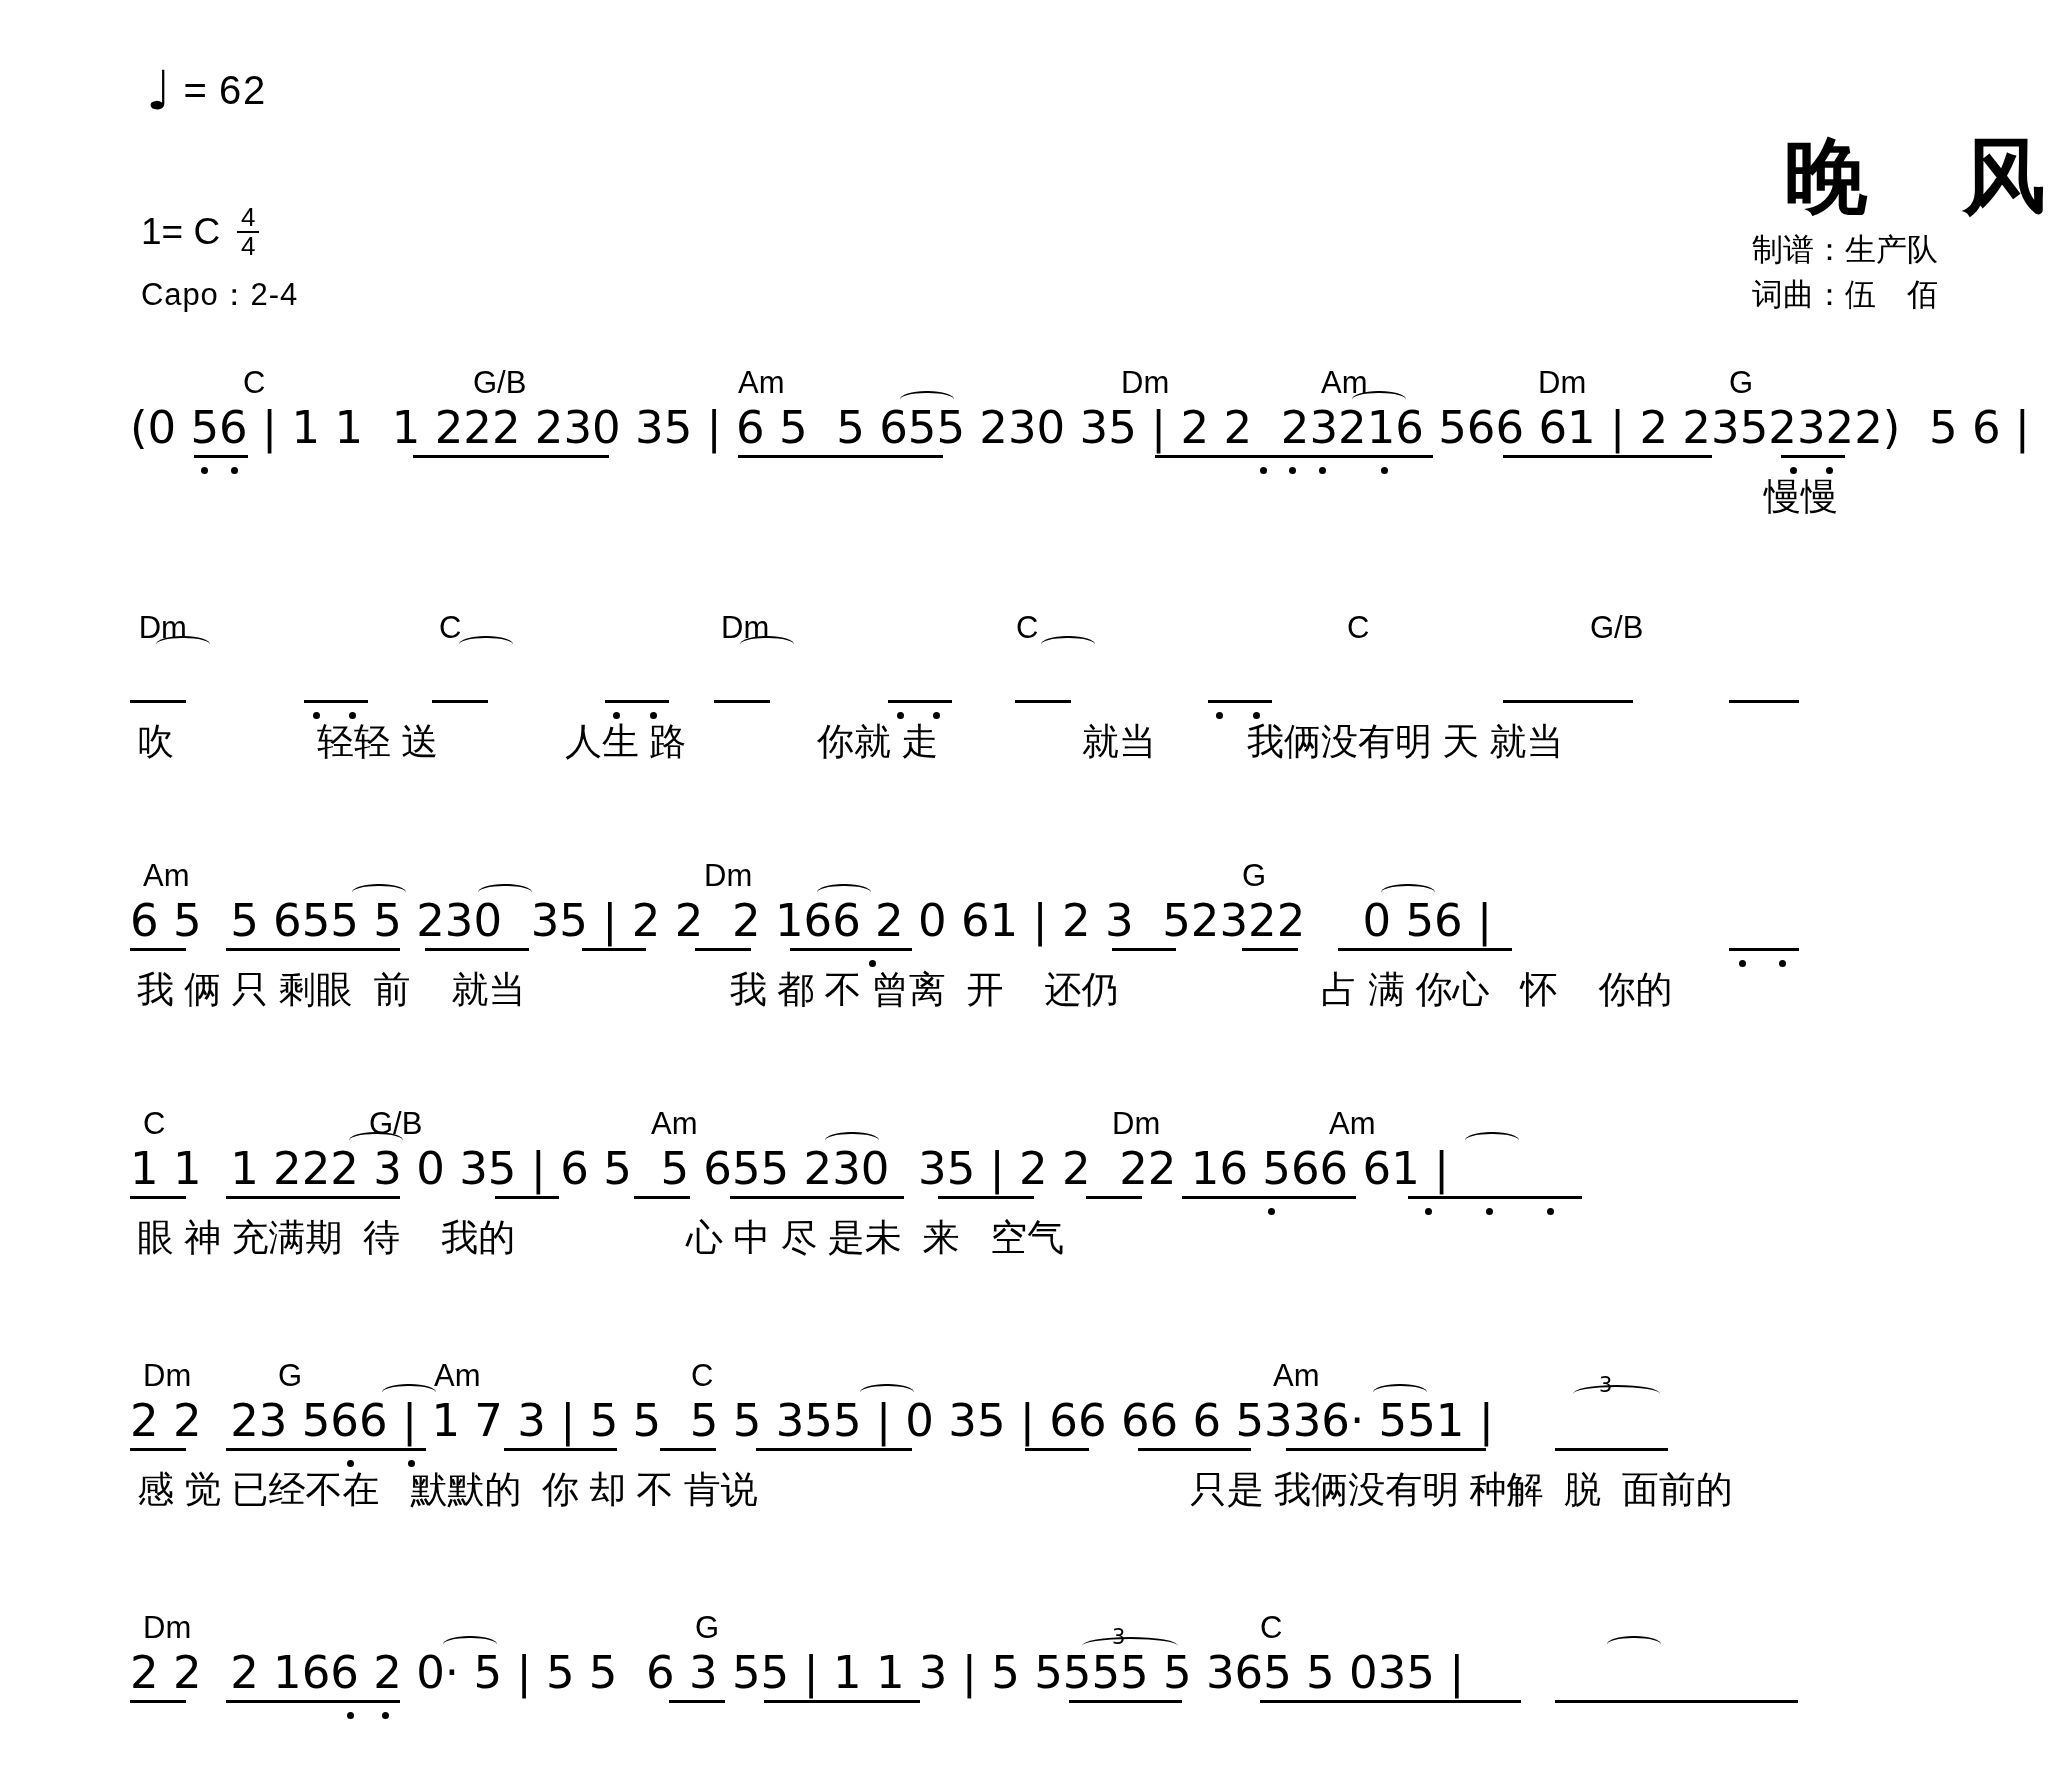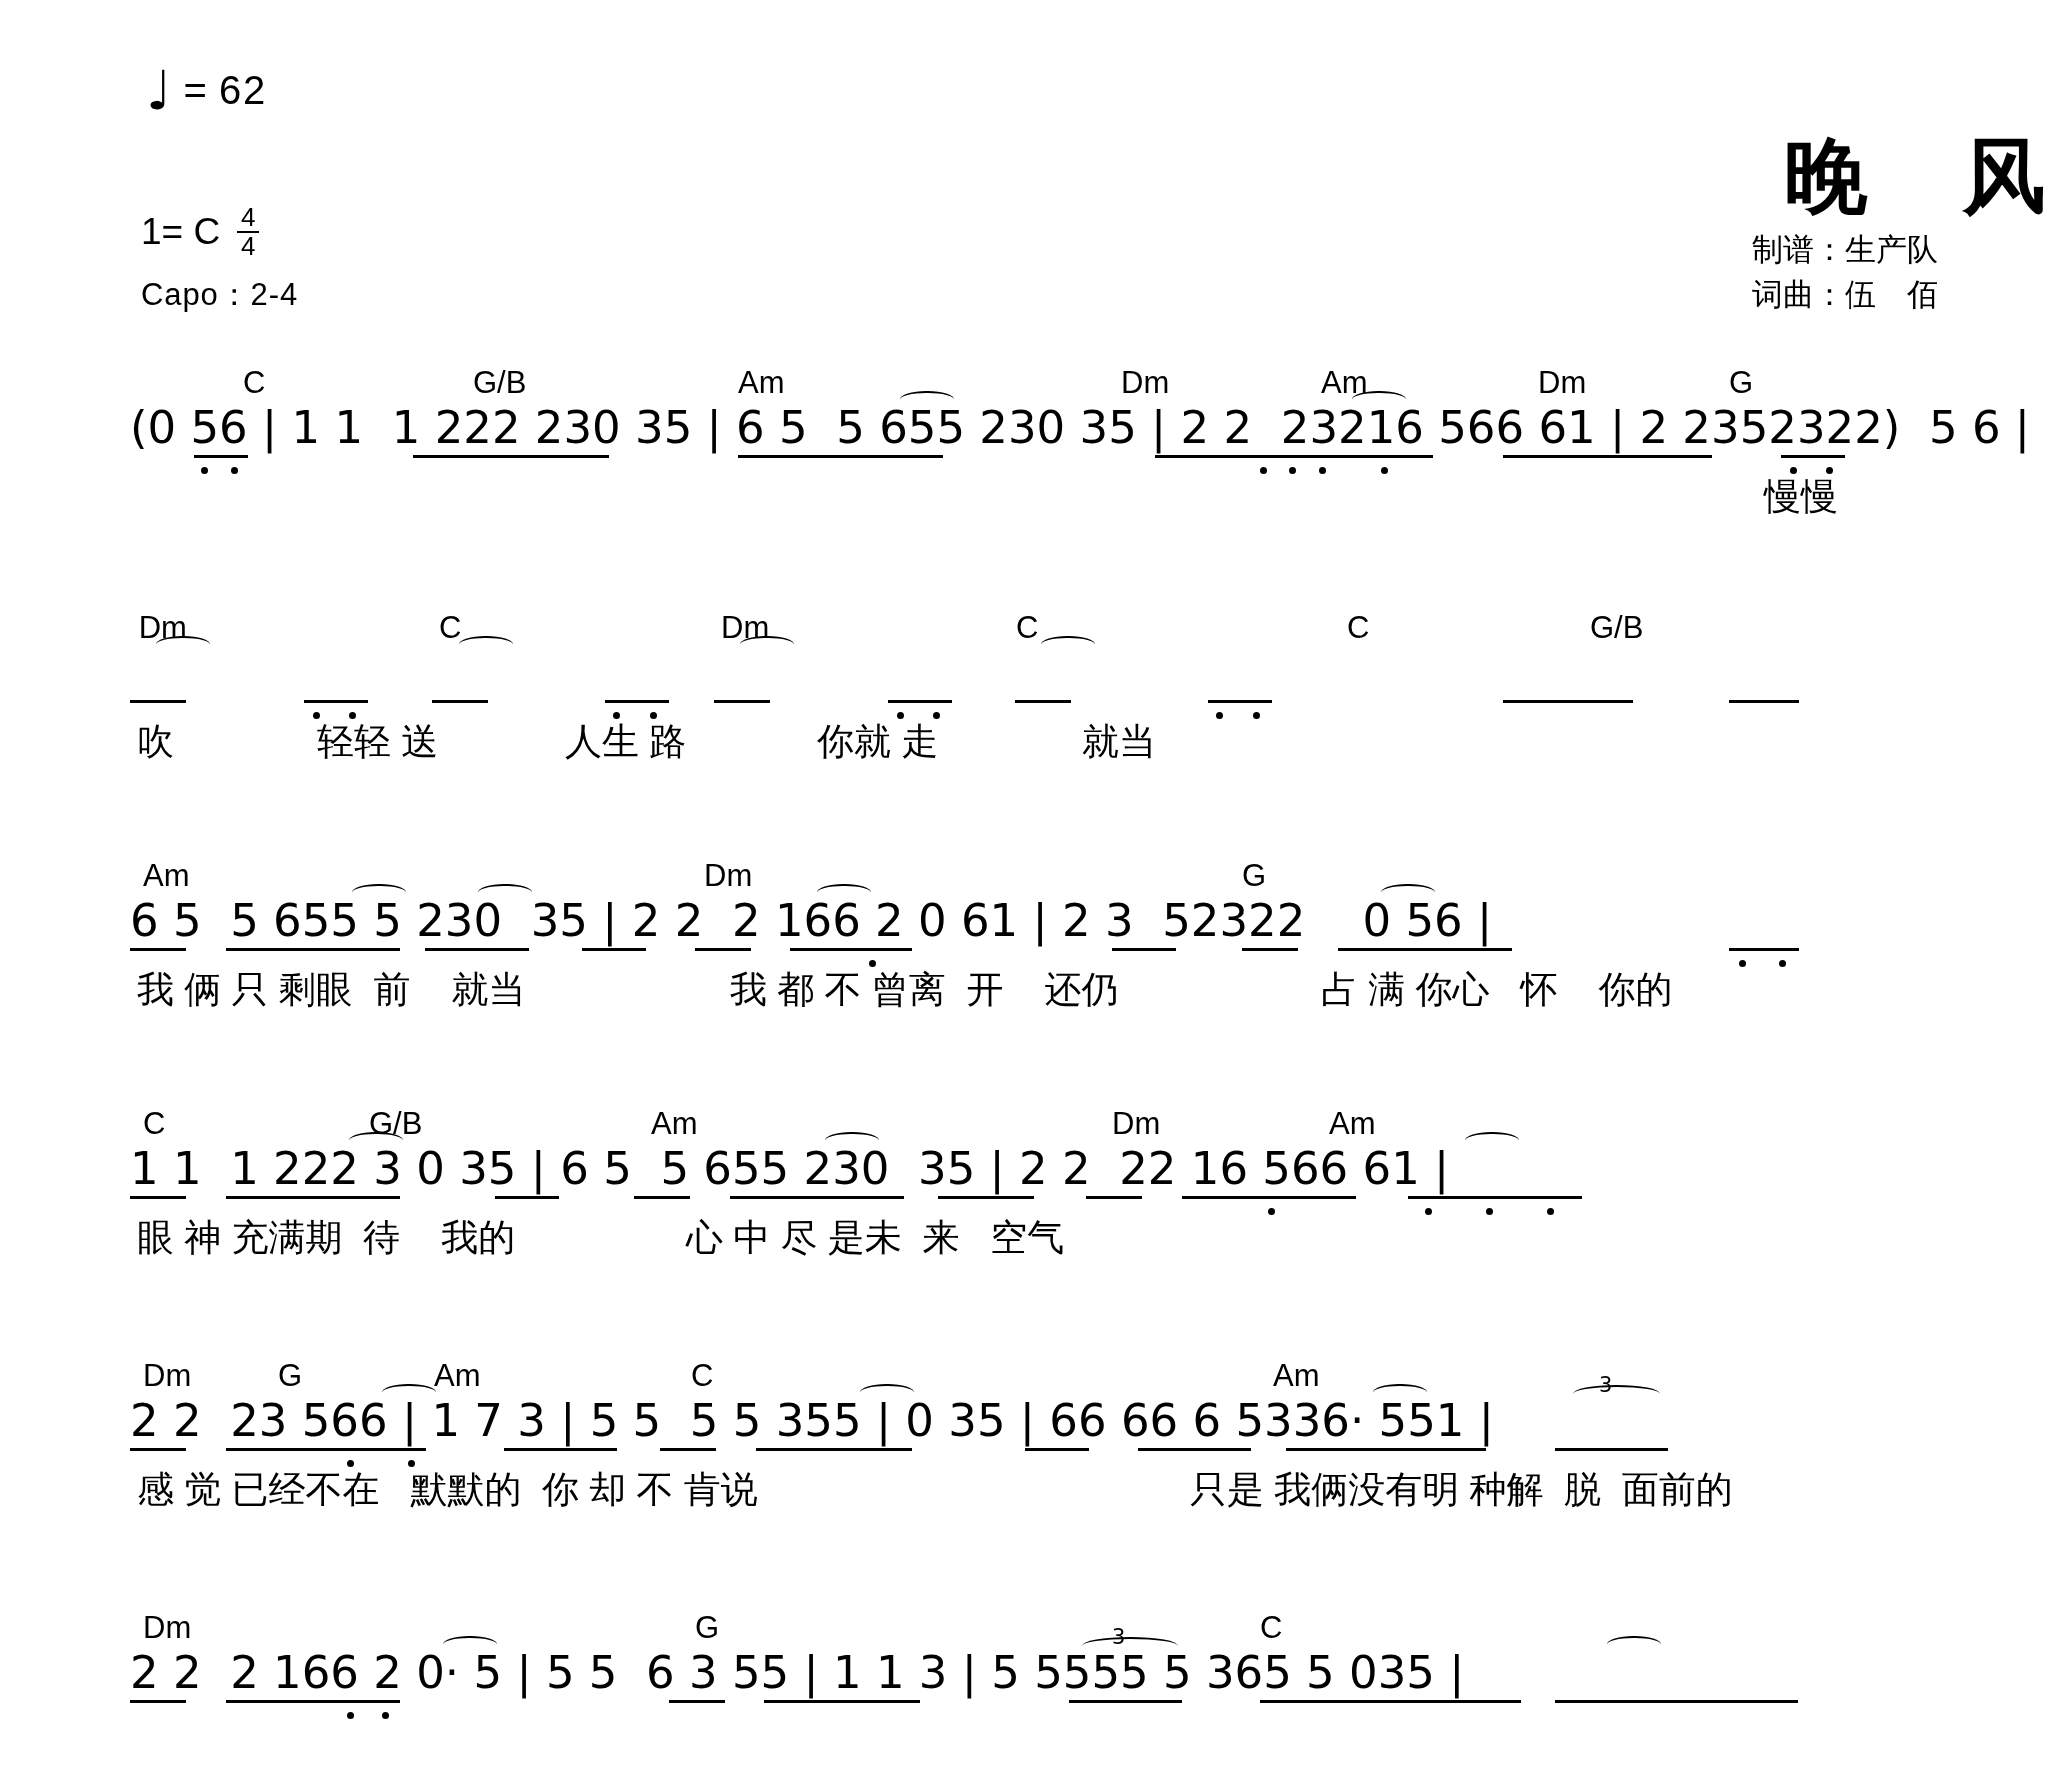--- a/index.html
+++ b/index.html
@@ -243,20 +243,21 @@
       <span class="tie" style="left:329px; top:-10.4px; width:54px;"></span>
       <span class="tie" style="left:610px; top:-10.4px; width:54px;"></span>
       <span class="tie" style="left:911px; top:-10.4px; width:54px;"></span>
     </div>
     <div class="lyricrow">
       <span style="left:7px">吹</span>
       <span style="left:187px">轻轻 送</span>
       <span style="left:435px">人生 路</span>
       <span style="left:687px">你就 走</span>
       <span style="left:952px">就当</span>
+      <span style="left:1117px">我俩没有明 天 就当</span>
     </div>
   </div>
 
   <div class="system" style="top:856px;">
     <div class="chordrow">
       <span style="left:13px">Am</span>
       <span style="left:574px">Dm</span>
       <span style="left:1112px">G</span>
     </div>
     <div class="noterow">

